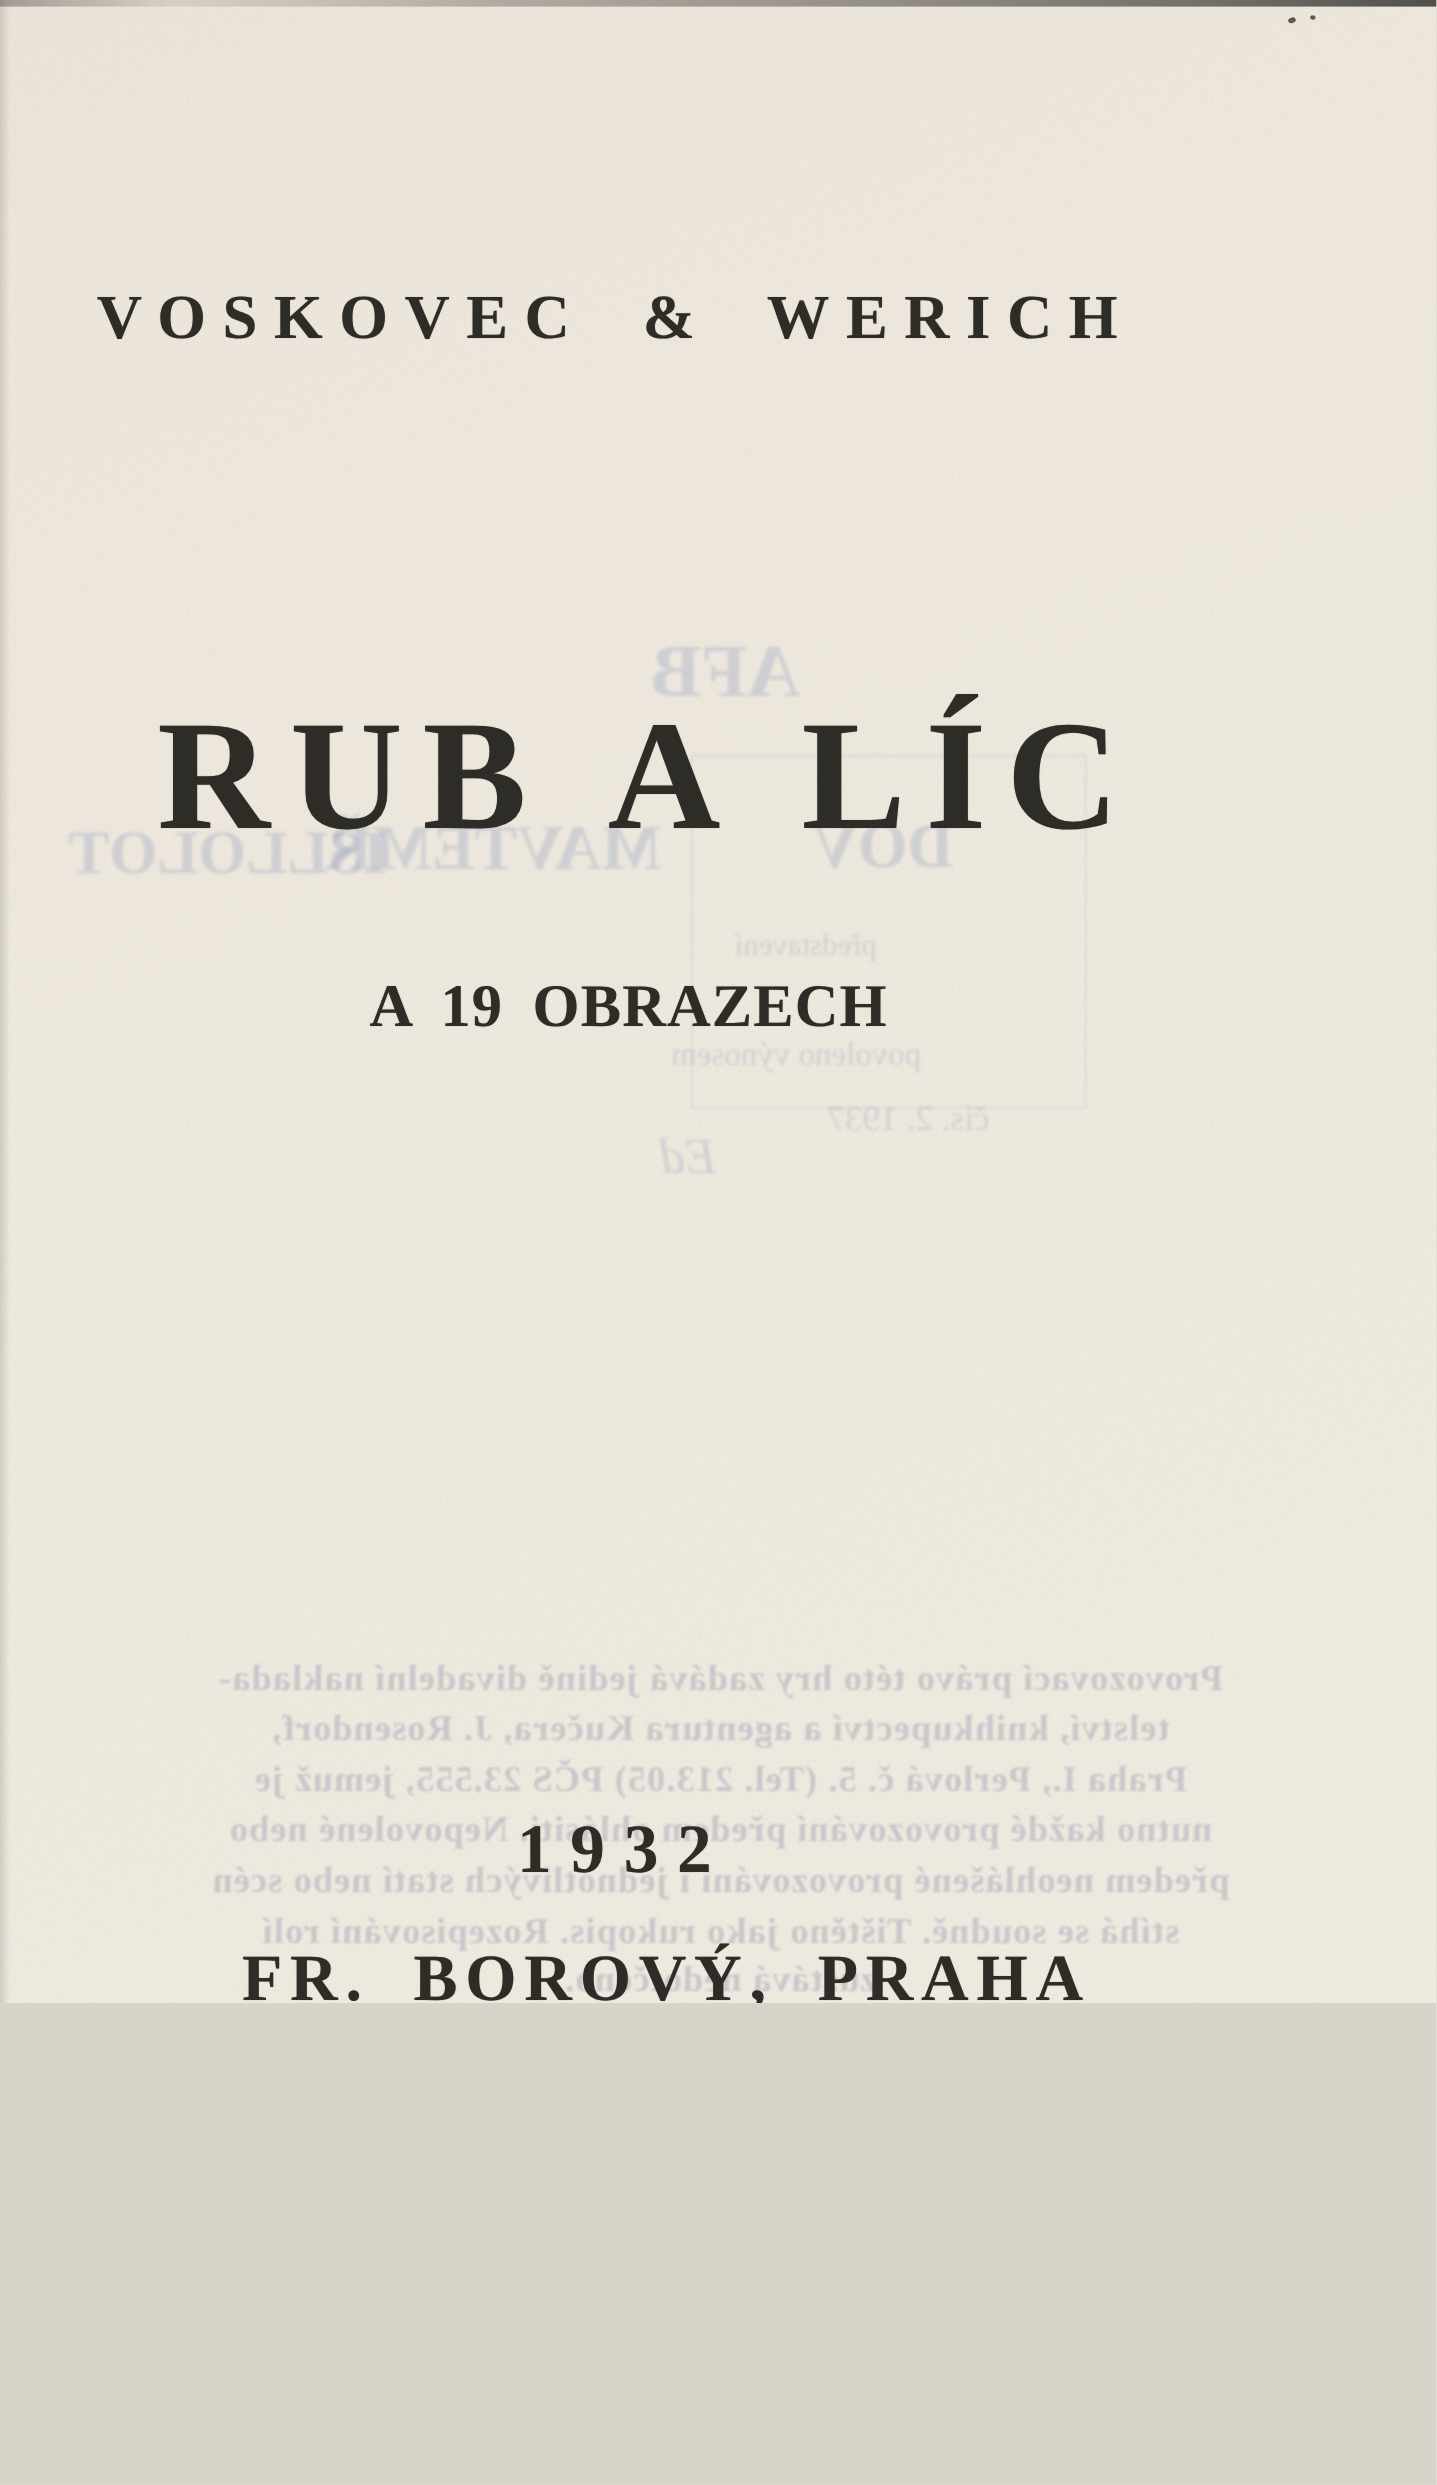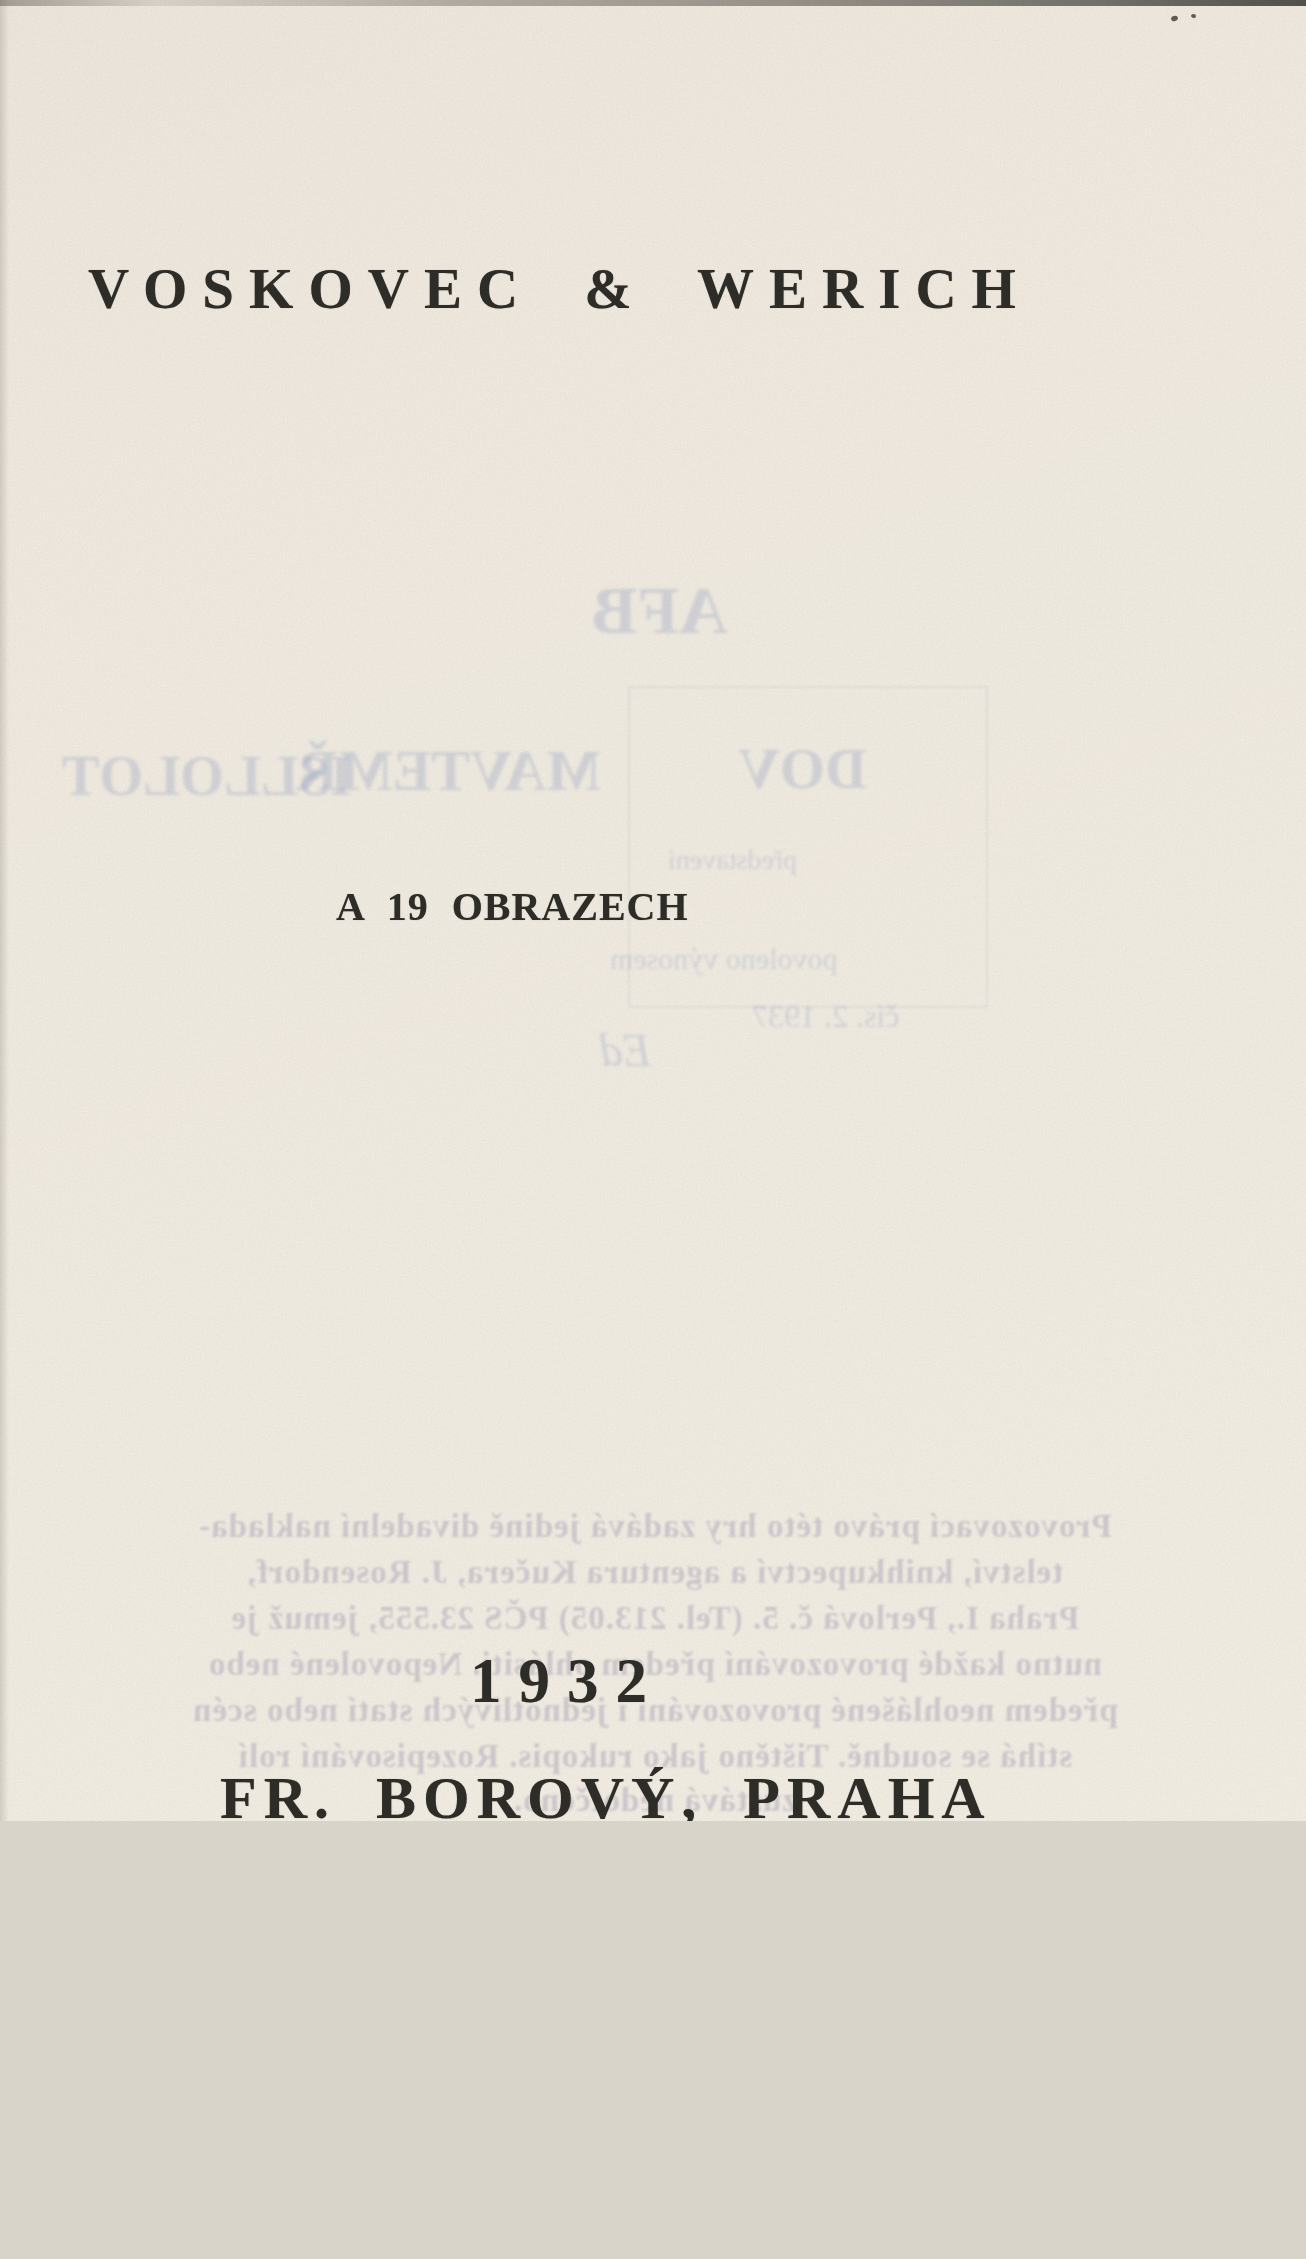--- a/index.html
+++ b/index.html
@@ -25,21 +25,21 @@
   .speck{position:absolute;background:rgba(70,68,60,.85);border-radius:50%;}
   .speck.s1{left:1171px;top:16px;width:7px;height:5px;transform:rotate(-18deg);}
   .speck.s2{left:1191px;top:14px;width:5px;height:4px;transform:rotate(10deg);}
 
   
   .line{position:absolute;white-space:nowrap;color:#2e2d28;line-height:1;
     text-shadow:0 0 1px rgba(46,45,40,.38);}
   .author{left:88px;top:260px;font-size:57px;font-weight:700;letter-spacing:15px;word-spacing:22px;}
   .title{left:143px;top:634px;font-size:142px;font-weight:700;letter-spacing:18px;word-spacing:10px;}
   .sub1{left:70px;top:819px;font-size:55px;font-weight:700;letter-spacing:1px;word-spacing:10px;}
-  .sub2{left:336px;top:887px;font-size:40px;font-weight:700;letter-spacing:1px;word-spacing:12px;}
+  .sub2{left:336px;top:887px;font-size:55px;font-weight:700;letter-spacing:1px;word-spacing:12px;}
   .music{left:206px;top:1099px;font-size:60px;font-weight:700;font-style:italic;
     letter-spacing:4px;word-spacing:14px;}
   .year{left:470px;top:1650px;font-size:63px;font-weight:700;letter-spacing:17px;}
   .publisher{left:220px;top:1741px;font-size:60px;font-weight:700;letter-spacing:7px;word-spacing:18px;margin-top:27px;}
 
   
   .ghostline{position:absolute;left:55px;width:1200px;text-align:center;white-space:nowrap;
     transform:scaleX(-1);color:#b6b1c1;opacity:.58;filter:blur(1px);
     font-size:33px;font-weight:700;letter-spacing:1px;line-height:1;}
   .g0{top:1510px;} .g1{top:1556px;} .g2{top:1602px;} .g3{top:1648px;}
@@ -71,20 +71,21 @@
   <div class="ghostline g0">Provozovací právo této hry zadává jedině divadelní naklada-</div>
   <div class="ghostline g1">telství, knihkupectví a agentura Kučera, J. Rosendorf,</div>
   <div class="ghostline g2">Praha I., Perlová č. 5. (Tel. 213.05) PČS 23.555, jemuž je</div>
   <div class="ghostline g3">nutno každé provozování předem ohlásiti. Nepovolené nebo</div>
   <div class="ghostline g4">předem neohlášené provozování i jednotlivých statí nebo scén</div>
   <div class="ghostline g5">stíhá se soudně. Tištěno jako rukopis. Rozepisování rolí</div>
   <div class="ghostline g6">zůstává nedotčeno.</div>
   <div class="ghostline g7">Copyright 1937 by Fr. Borový, Praha.</div>
 
   <div class="line author">VOSKOVEC &amp; WERICH</div>
+  <div class="line title">RUB A LÍC</div>
   <div class="line sub2">A 19 OBRAZECH</div>
   <div class="line year">1932</div>
   <div class="line publisher">FR. BOROVÝ, PRAHA</div>
 
   <div class="edge-top"></div>
   <div class="edge-left"></div>
   <div class="edge-bottom-line"></div>
   <div class="edge-bottom-light"></div>
   <div class="speck s1"></div>
   <div class="speck s2"></div>

